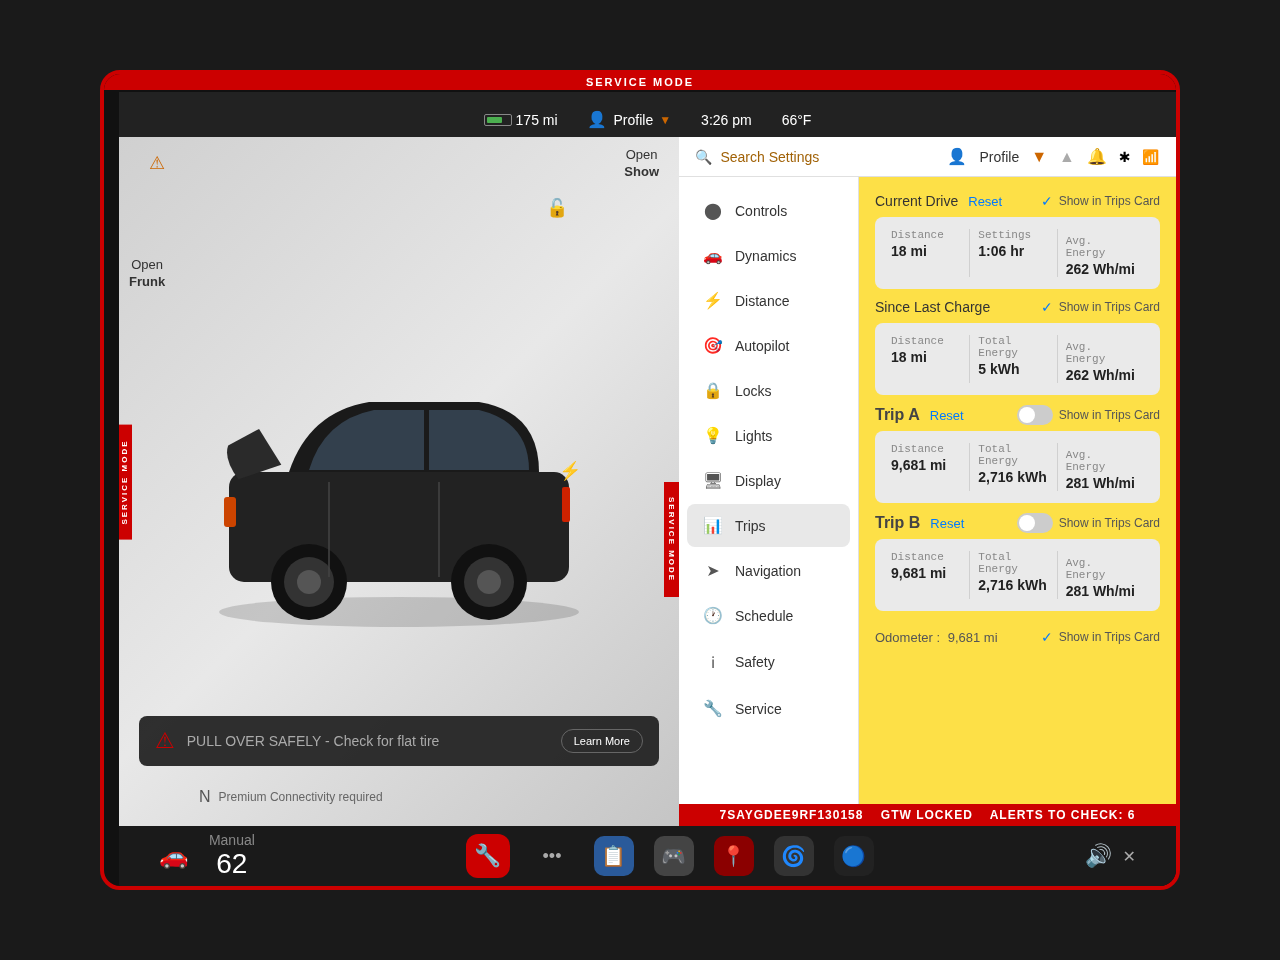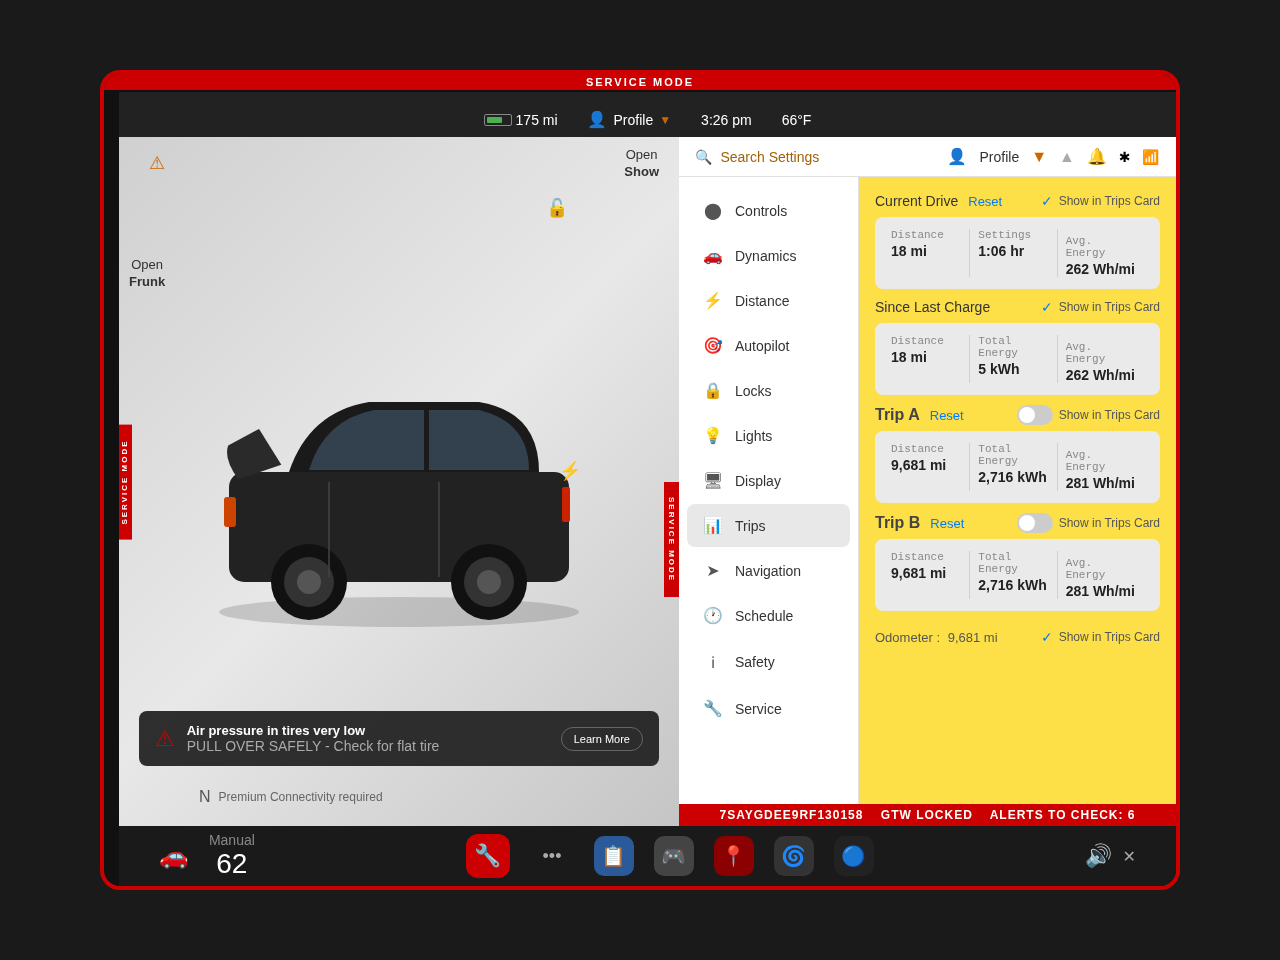--- a/index.html
+++ b/index.html
@@ -524,21 +524,20 @@
           <text x="390" y="155" font-size="18" fill="#ffcc00">⚡</text>
 
           <line x1="160" y1="160" x2="160" y2="255" stroke="#444" stroke-width="1.5"></line>
           <line x1="270" y1="160" x2="270" y2="255" stroke="#444" stroke-width="1.5"></line>
         </svg>
       </div>
 
       <div class="alert-banner">
         <div class="alert-icon">⚠</div>
         <div class="alert-text">
-          <div class="alert-title">Air pressure in tires very low</div>
           <div class="alert-subtitle">PULL OVER SAFELY - Check for flat tire</div>
         </div>
         <button class="learn-more-btn">Learn More</button>
       </div>
 
       <div class="connectivity-label">
         <span class="connectivity-icon">N</span>
         <span class="connectivity-text">Premium Connectivity required</span>
       </div>
     </div>

